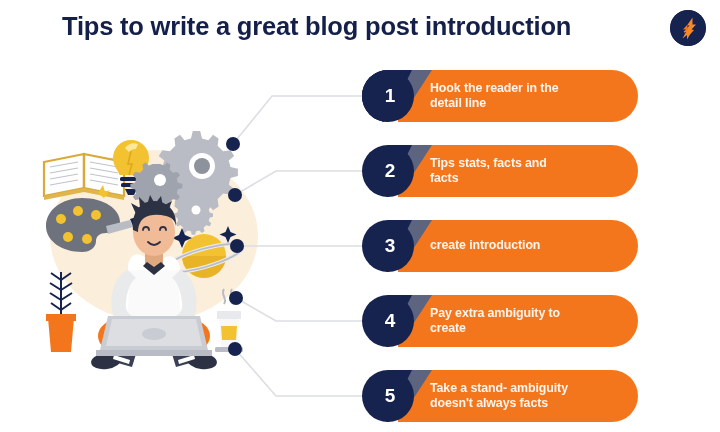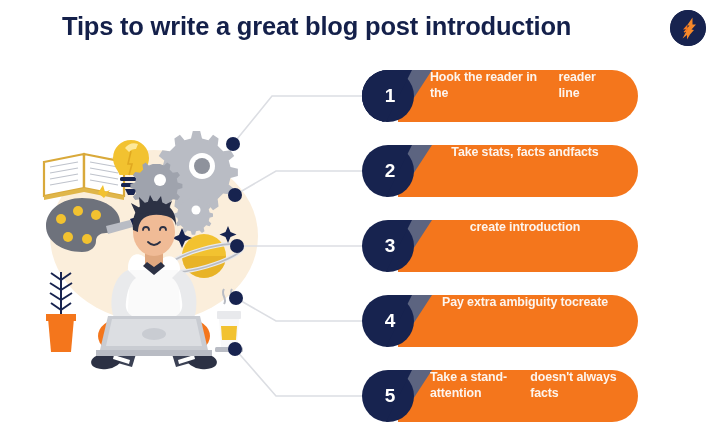--- a/index.html
+++ b/index.html
@@ -98,21 +98,21 @@
     color: #ffffff;
     z-index: 3;
   }
   .step-text {
     position: absolute;
     left: 68px;
     top: 0;
     width: 190px;
     height: 52px;
     display: flex;
-    flex-direction: row;
+    flex-direction: column;
     justify-content: center;
     font-size: 12.4px;
     font-weight: bold;
     color: #fdf5ee;
     line-height: 15.5px;
     z-index: 3;
     letter-spacing: -0.1px;
   }
 </style>
 </head>
@@ -296,34 +296,34 @@
       <path d="M36 0 H250 a26 26 0 0 1 0 52 H36 Z" fill="#f4761c"></path>
       <path d="M36 0 L70 0 L44 40 Z" fill="#5c6480"></path>
       <path d="M26 0 H48 L22 52 H26 a26 26 0 0 1 0 -52 Z" fill="#17234f"></path>
       <path d="M26 0 H48 L20 52 H26 a26 26 0 0 1 0 -52 Z" fill="#17234f"></path>
       <circle cx="26" cy="26" r="26" fill="#17234f"></circle>
       <path d="M26 0 H50 L24 52 H26 Z" fill="#17234f"></path>
     </svg>
     <div class="step-number">1</div>
     <div class="step-text">
       <span>Hook the reader in the</span>
-      <span>reader line</span>
+      <span>detail line</span>
     </div>
   </div>
 
   <div class="step-row" style="top:145px">
     <svg class="bar-shape" viewBox="0 0 276 52" aria-hidden="true">
       <path d="M36 0 H250 a26 26 0 0 1 0 52 H36 Z" fill="#f4761c"></path>
       <path d="M36 0 L70 0 L44 40 Z" fill="#5c6480"></path>
       <circle cx="26" cy="26" r="26" fill="#17234f"></circle>
       <path d="M26 0 H50 L24 52 H26 Z" fill="#17234f"></path>
     </svg>
     <div class="step-number">2</div>
     <div class="step-text">
-      <span>Take stats, facts and</span>
+      <span>Tips stats, facts and</span>
       <span>facts</span>
     </div>
   </div>
 
   <div class="step-row" style="top:220px">
     <svg class="bar-shape" viewBox="0 0 276 52" aria-hidden="true">
       <path d="M36 0 H250 a26 26 0 0 1 0 52 H36 Z" fill="#f4761c"></path>
       <path d="M36 0 L70 0 L44 40 Z" fill="#5c6480"></path>
       <circle cx="26" cy="26" r="26" fill="#17234f"></circle>
       <path d="M26 0 H50 L24 52 H26 Z" fill="#17234f"></path>
@@ -350,18 +350,18 @@
 
   <div class="step-row" style="top:370px">
     <svg class="bar-shape" viewBox="0 0 276 52" aria-hidden="true">
       <path d="M36 0 H250 a26 26 0 0 1 0 52 H36 Z" fill="#f4761c"></path>
       <path d="M36 0 L70 0 L44 40 Z" fill="#5c6480"></path>
       <circle cx="26" cy="26" r="26" fill="#17234f"></circle>
       <path d="M26 0 H50 L24 52 H26 Z" fill="#17234f"></path>
     </svg>
     <div class="step-number">5</div>
     <div class="step-text">
-      <span>Take a stand- attention</span>
+      <span>Take a stand- ambiguity</span>
       <span>doesn't always facts</span>
     </div>
   </div>
 
 </div>
 
 </body></html>

